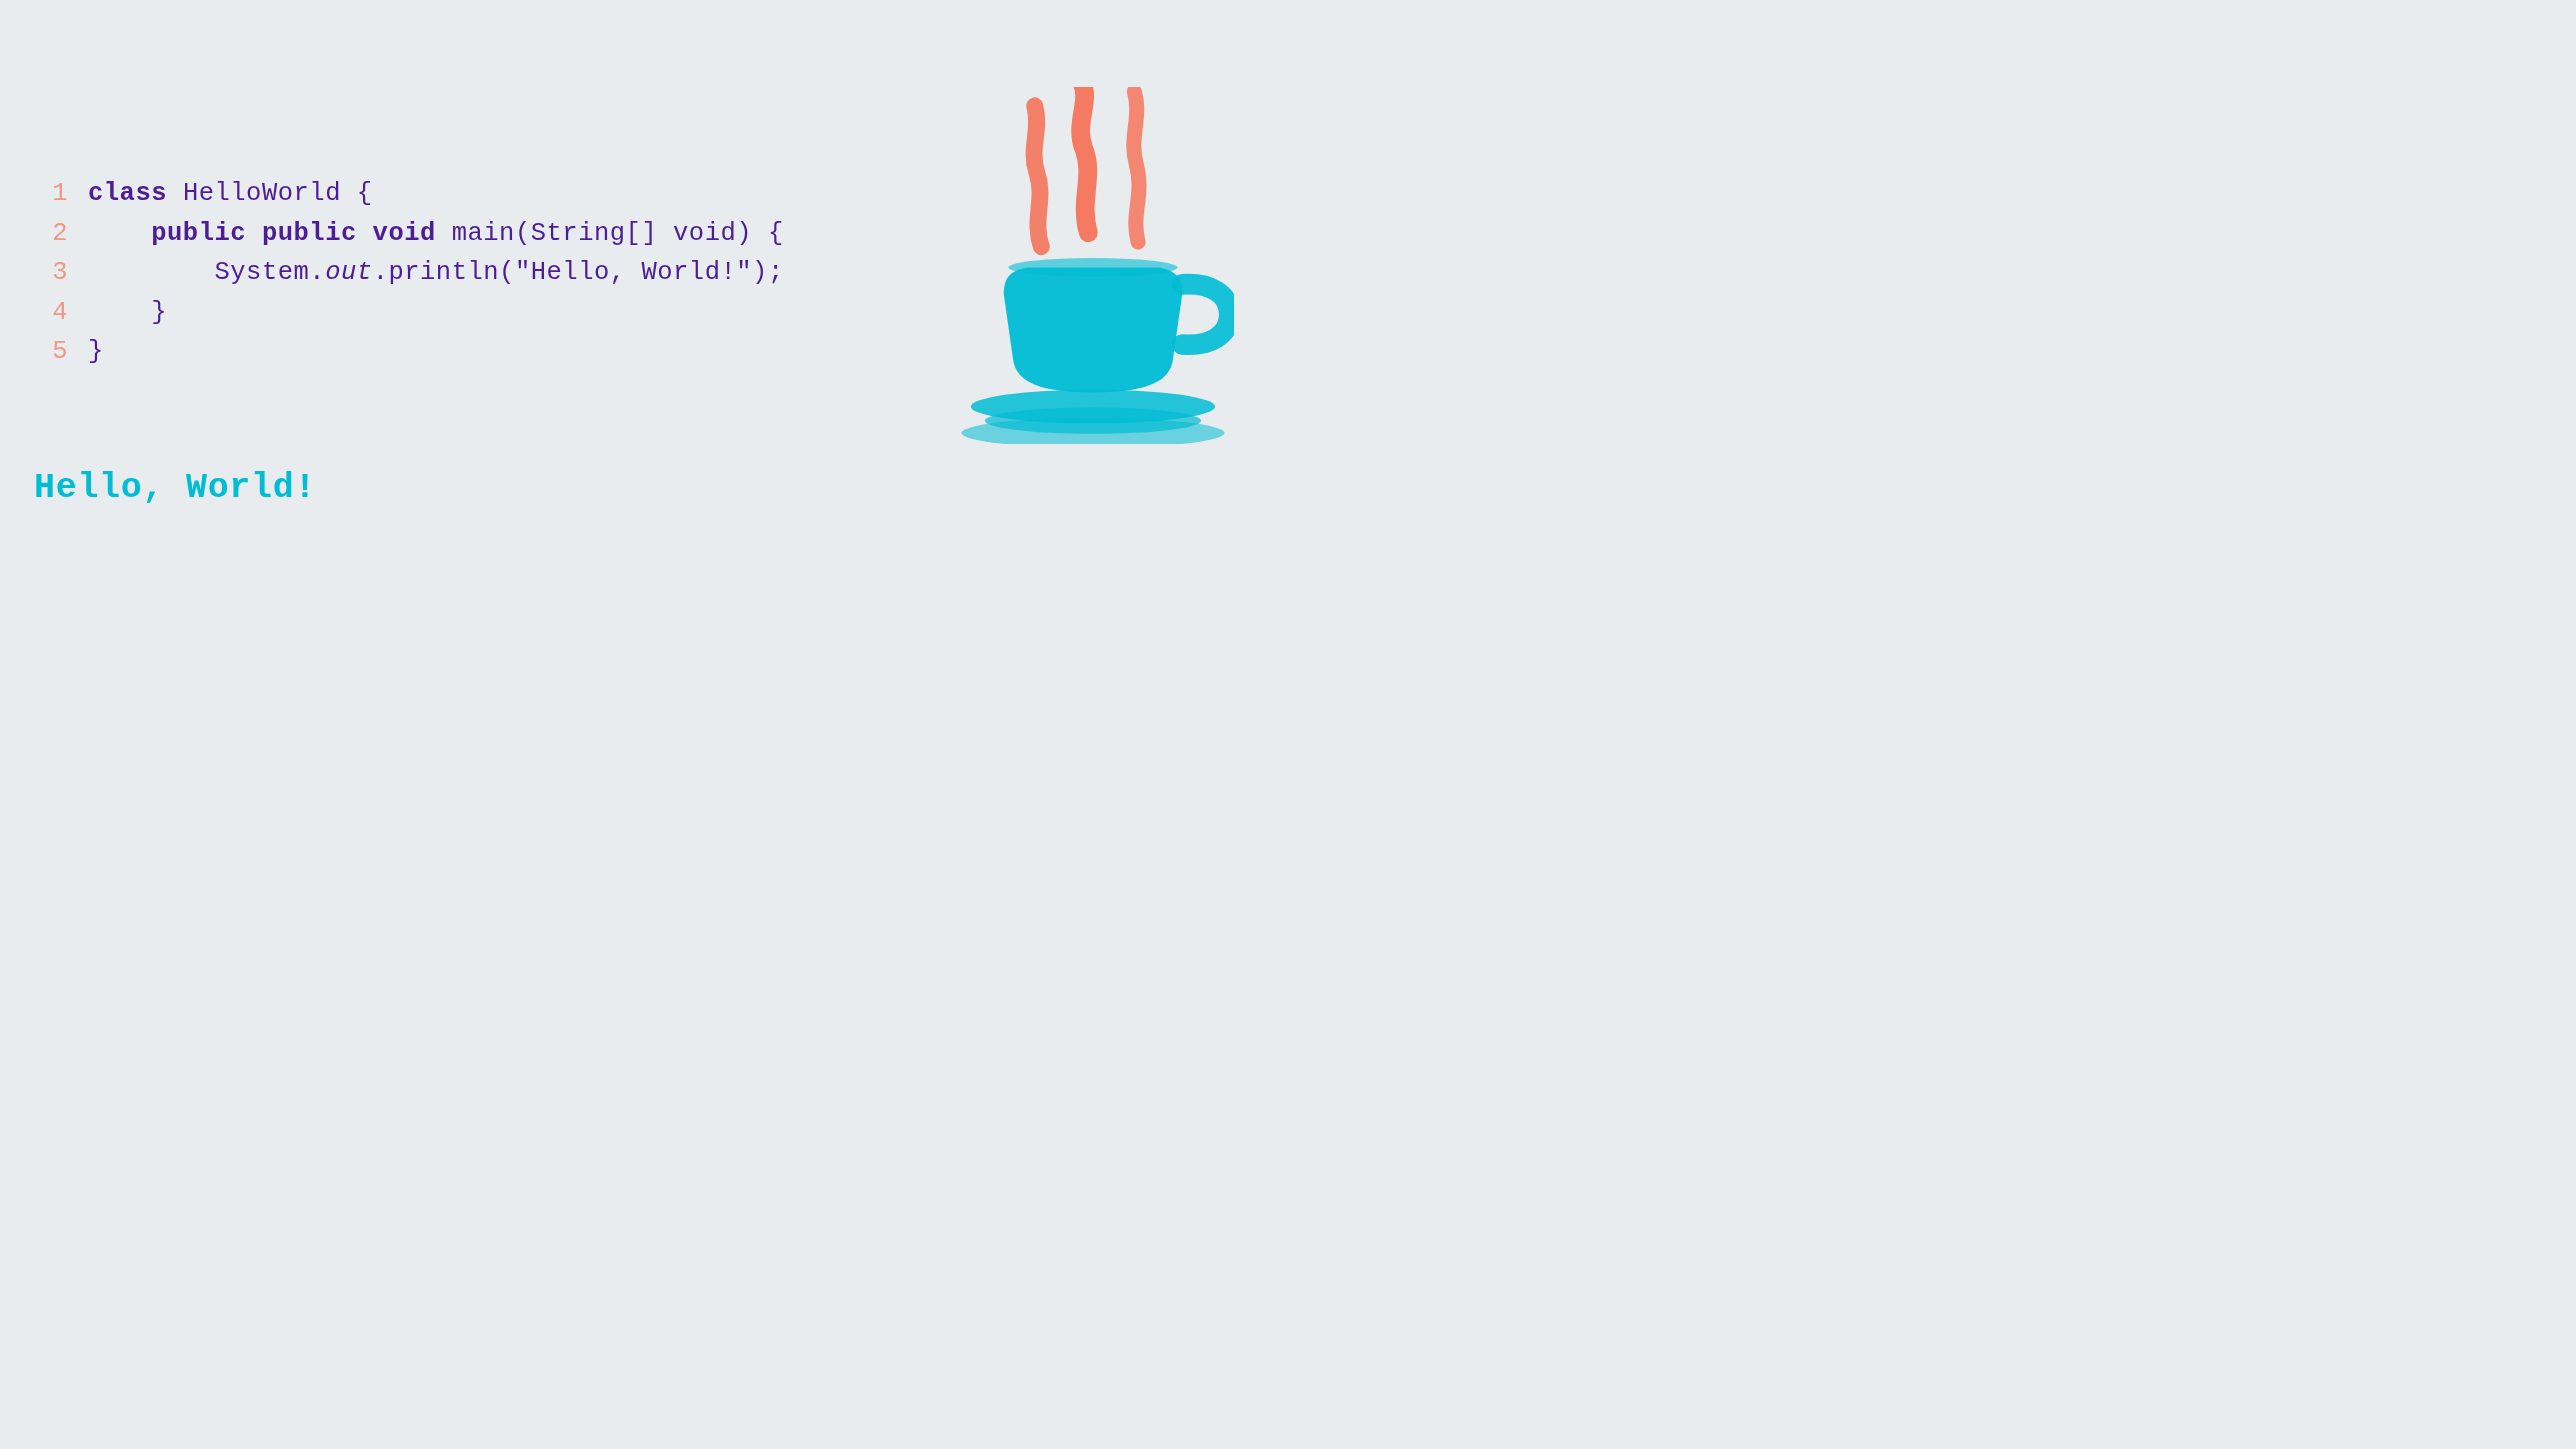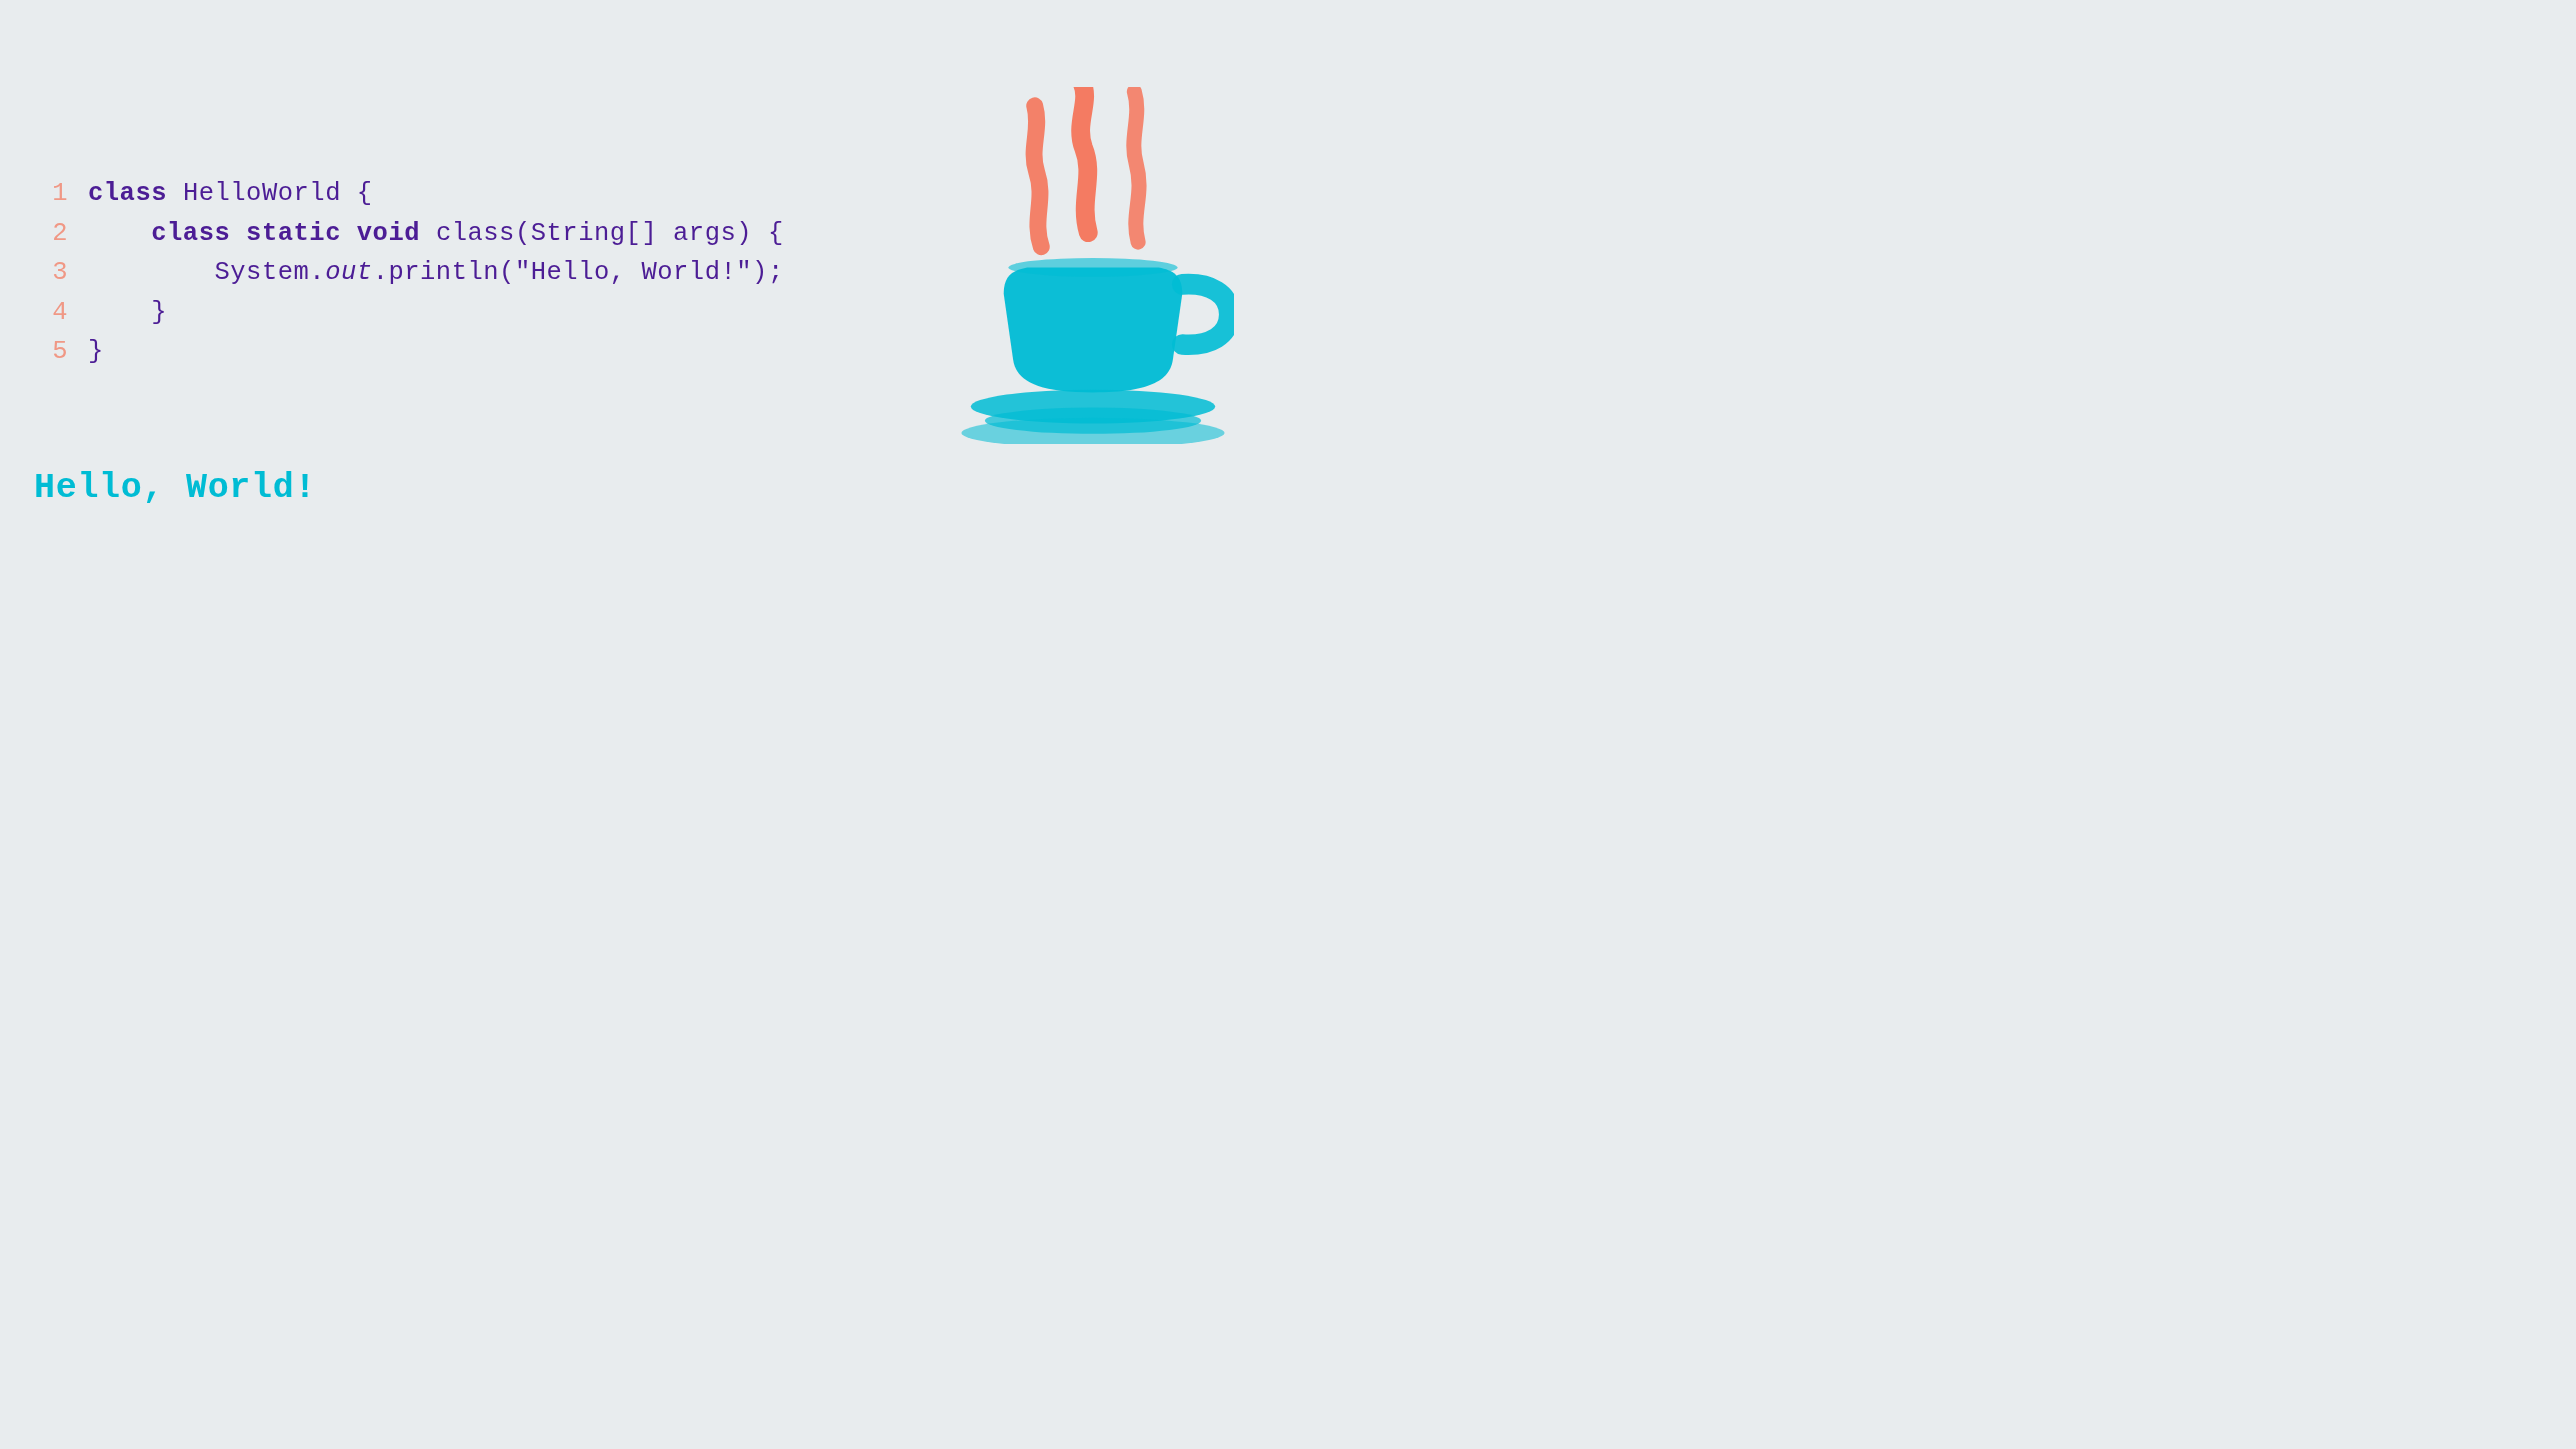--- a/index.html
+++ b/index.html
@@ -77,21 +77,21 @@
   <div class="code-line">
     <span class="line-number">1</span>
     <span class="code-text">
       <span style="font-weight:bold;">class </span><span>HelloWorld {</span>
     </span>
   </div>
 
   <div class="code-line">
     <span class="line-number">2</span>
     <span class="code-text">
-      &nbsp;&nbsp;&nbsp;&nbsp;<span style="font-weight:bold;">class static void </span><span>class(String[] args) {</span>
+      &nbsp;&nbsp;&nbsp;&nbsp;<span style="font-weight:bold;">public public void </span><span>main(String[] void) {</span>
     </span>
   </div>
 
   <div class="code-line">
     <span class="line-number">3</span>
     <span class="code-text">
       &nbsp;&nbsp;&nbsp;&nbsp;&nbsp;&nbsp;&nbsp;&nbsp;System.<span style="font-style:italic;margin-top:36px;">out</span>.println("Hello, World!");
     </span>
   </div>
 

